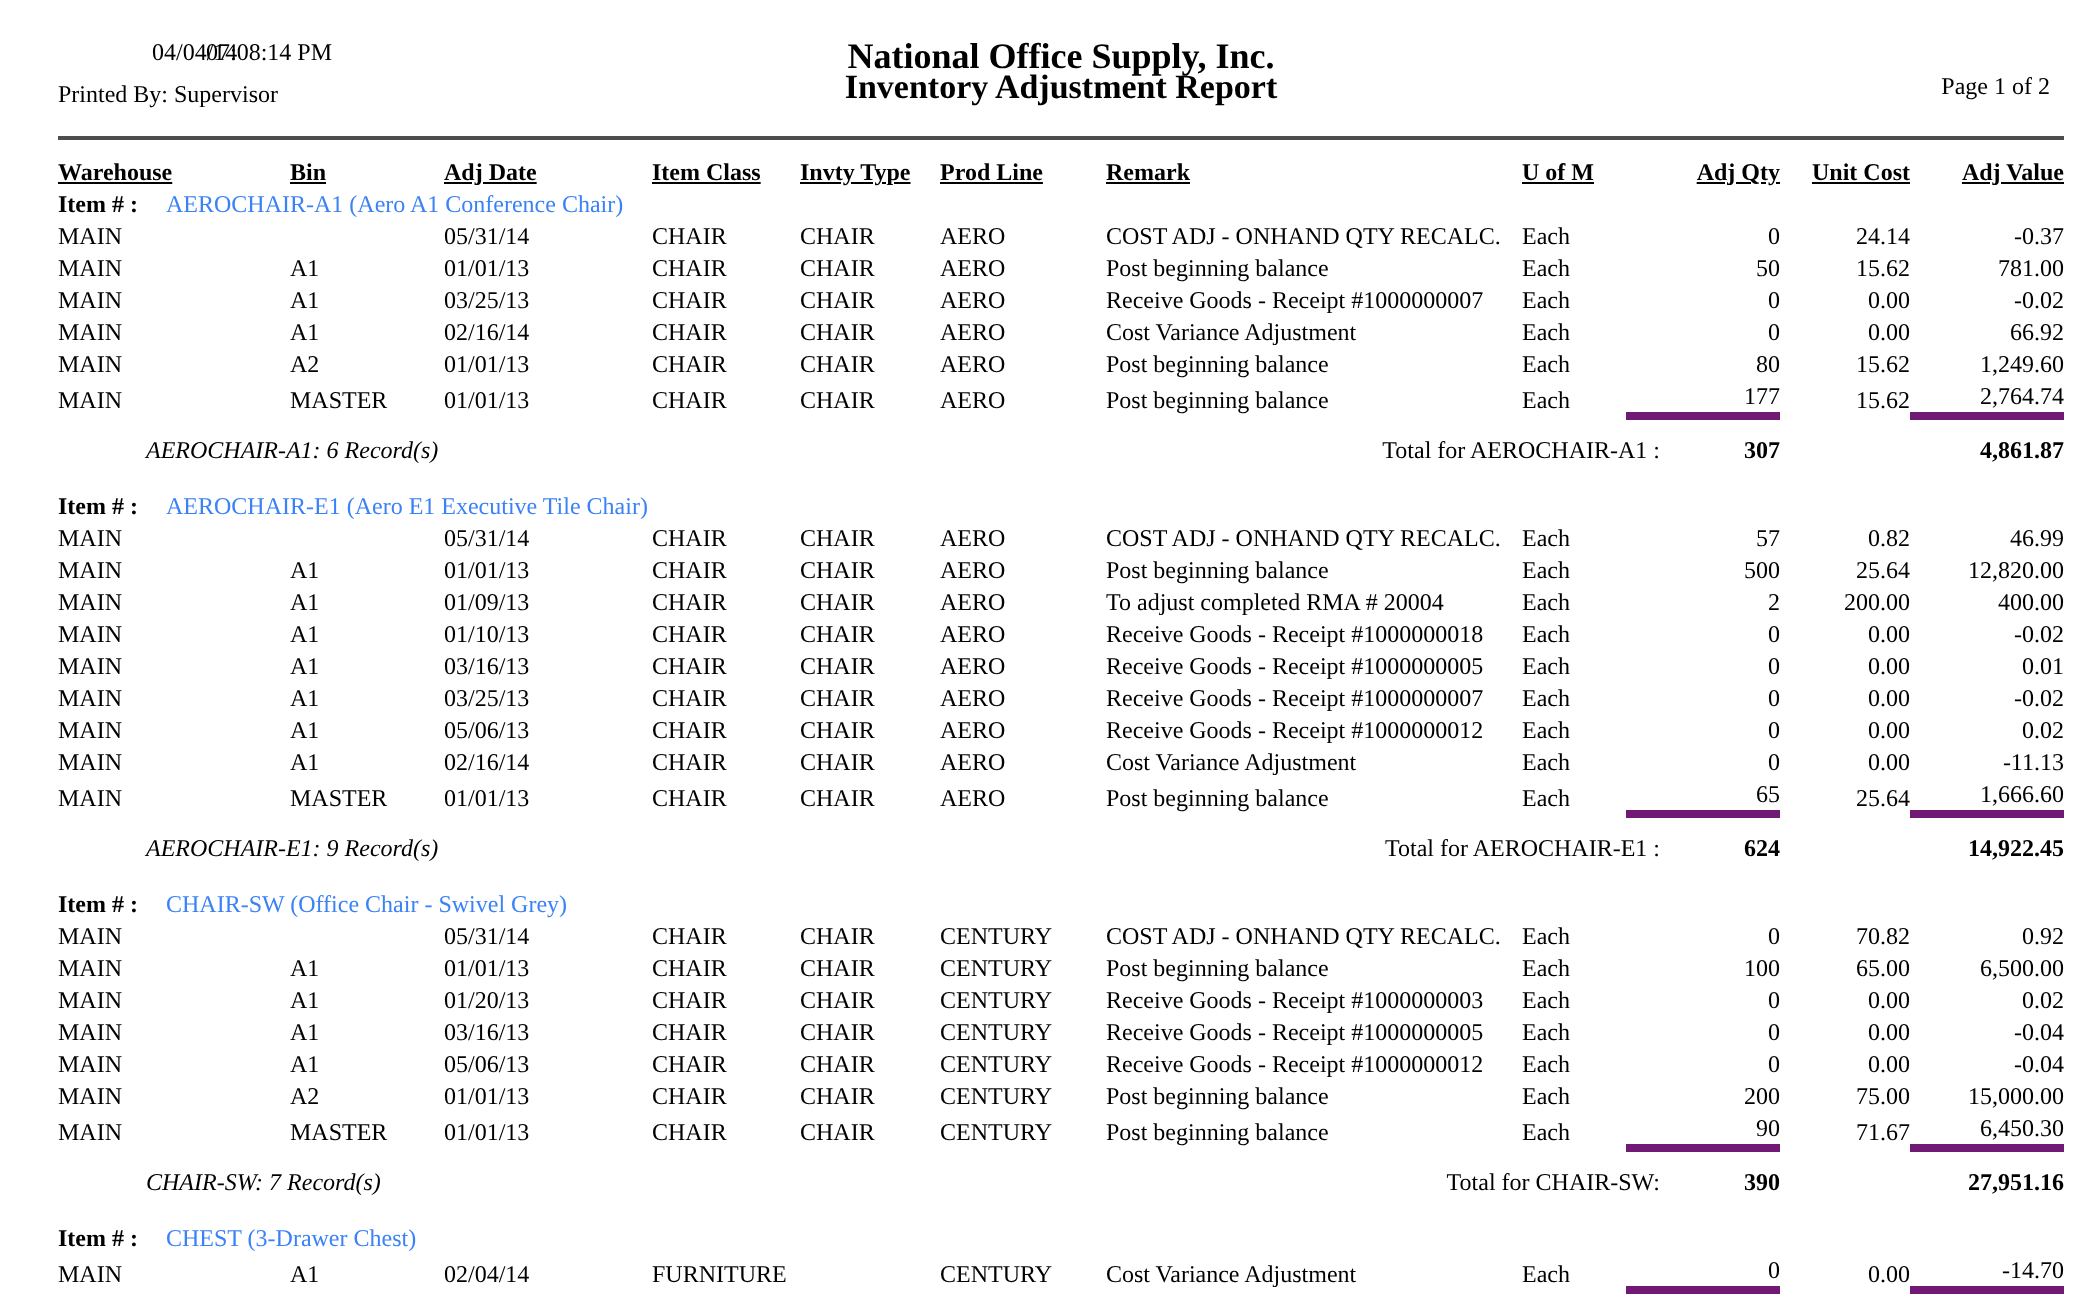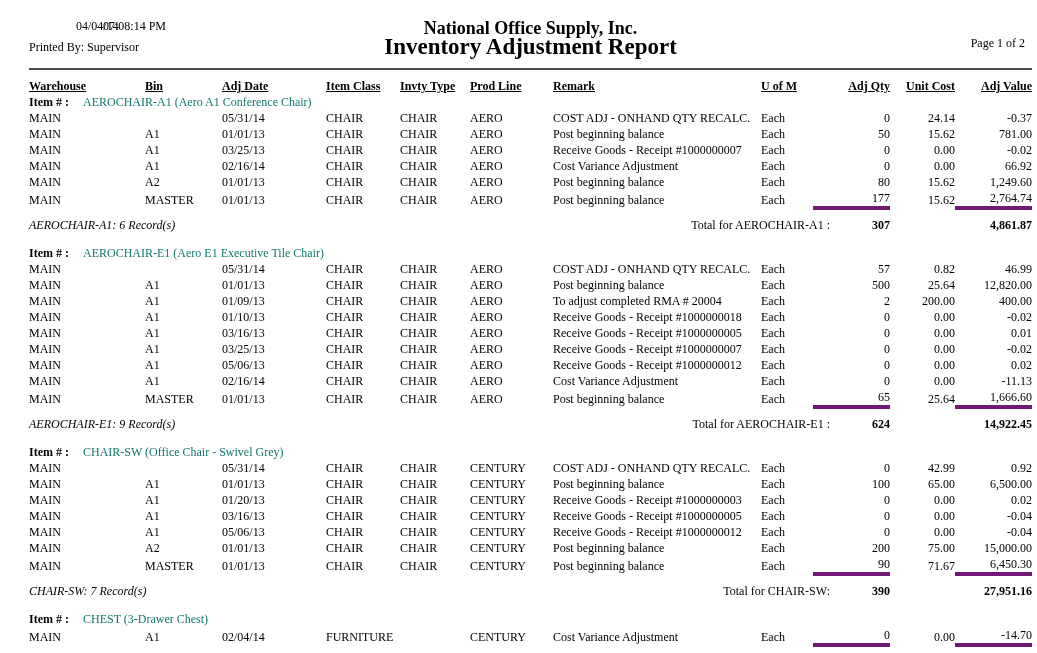--- a/index.html
+++ b/index.html
@@ -11,38 +11,38 @@
   .page { padding:18px 5px 0 29px; }
 
   
   .hdr { position:relative; height:44px; }
   .hdr-date   { position:absolute; left:0;   top:1px;margin-left:47px; }
   .hdr-time   { position:absolute; left:74px; top:1px; }
   .hdr-printed{ position:absolute; left:0;   top:22px; }
   .hdr-company{ position:absolute; left:50%; top:0; transform:translateX(-50%);
                 font-weight:bold; font-size:18px; white-space:nowrap; }
   .hdr-title  { position:absolute; left:50%; top:16px; transform:translateX(-50%);
-                font-weight:bold; font-size:23px; white-space:nowrap; }
+                font-weight:bold; font-size:17px; white-space:nowrap; }
   .hdr-page   { position:absolute; right:7px; top:18px; }
   .rule { border:0; border-top:2px solid #4d4d4d; margin:6px 0 0 0; }
 
   
   table.report { border-collapse:collapse; table-layout:fixed; width:1003px; margin-top:8px; }
   td, th { padding:0; height:16px; line-height:16px; white-space:nowrap;
            overflow:visible; text-align:left; vertical-align:bottom; font-size:12px; }
   th { font-weight:bold; text-decoration:underline;margin-top:20px; }
   .num { text-align:right; }
 
   .item-row td { height:16px; }
   .item-label { font-weight:bold; display:inline-block; width:54px; }
-  .item-name  { color:#0f766e; }
+  .item-name  { color:#3b82f6; }
 
   .footer-row td { height:20px; vertical-align:bottom; padding-top:3px; }
   .footer-flex { display:flex; justify-content:space-between; align-items:flex-end; }
-  .rec { font-style:italic; }
+  .rec { font-style:italic;margin-left:44px; }
   .total-label { font-weight:normal; position:relative; left:17px; }
   .total-line { border-top:4px solid #701a75; font-weight:bold; }
   .spacer td { height:12px; }
 </style>
 </head>
 <body>
 
 <div class="page">
 
   <div class="hdr">
@@ -321,21 +321,21 @@
         <tr class="data-row">
           <td>MAIN</td>
           <td></td>
           <td>05/31/14</td>
           <td>CHAIR</td>
           <td>CHAIR</td>
           <td>CENTURY</td>
           <td>COST ADJ - ONHAND QTY RECALC.</td>
           <td>Each</td>
           <td class="num">0</td>
-          <td class="num">42.99</td>
+          <td class="num">70.82</td>
           <td class="num">0.92</td>
         </tr>
         <tr class="data-row">
           <td>MAIN</td>
           <td>A1</td>
           <td>01/01/13</td>
           <td>CHAIR</td>
           <td>CHAIR</td>
           <td>CENTURY</td>
           <td>Post beginning balance</td>

